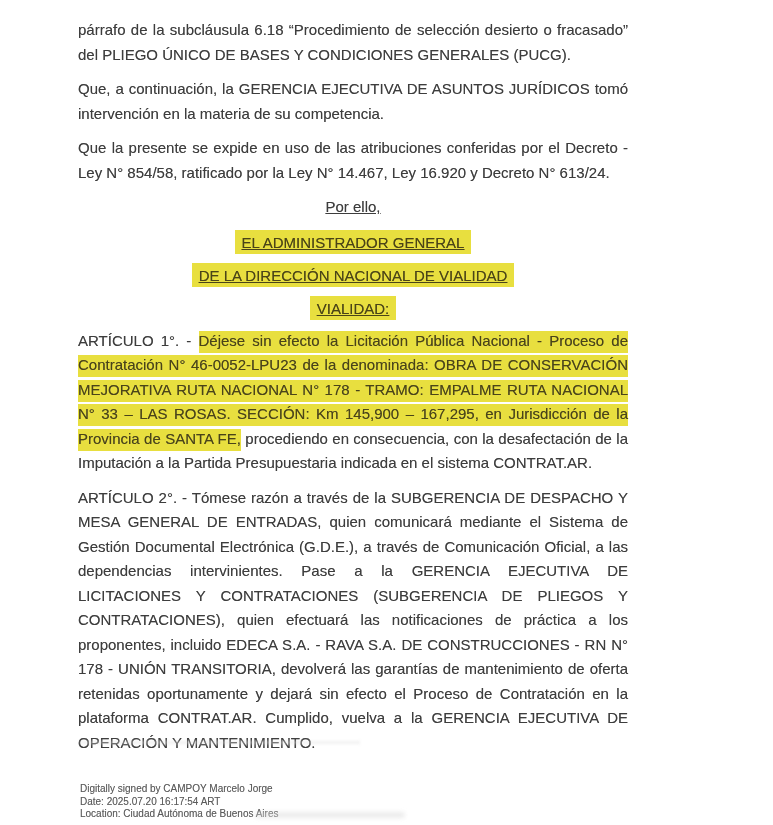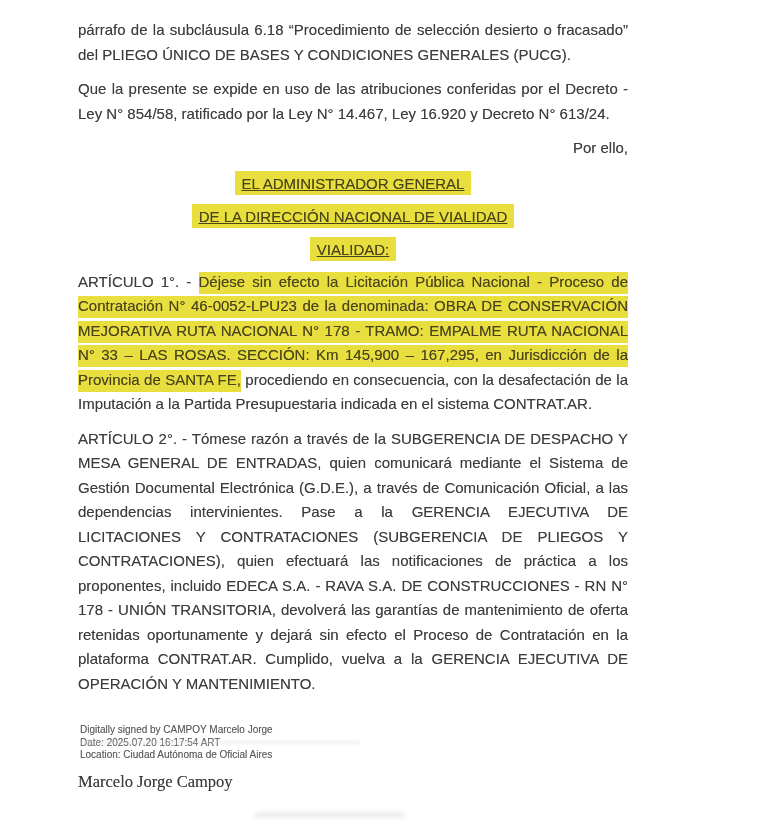--- a/index.html
+++ b/index.html
@@ -21,21 +21,21 @@
     color: #3d3d3d;
   }
   .body-par {
     font-size: 15px;
     line-height: 24.5px;
     text-align: justify;
     color: #3d3d3d;
     margin-bottom: 10px;
     text-shadow: 0 0 0.5px rgba(70,70,70,0.55);
   }
-  .no-justify { text-align: right; }
+  .no-justify { text-align: center; text-decoration: underline; }
   .headings {
     text-align: center;
     margin-top: 9px;
     margin-bottom: 8px;
   }
   .heading-line { margin-bottom: 9px; line-height: 22px; }
   .hl {
     background: #e8df3f;
   }
   .heading-line .hl {
@@ -85,20 +85,21 @@
     opacity: 0.5;
   }
 </style>
 </head>
 <body>
 
 <div class="page">
 
   <p class="body-par">párrafo de la subcláusula 6.18 “Procedimiento de selección desierto o fracasado” del PLIEGO ÚNICO DE BASES Y CONDICIONES GENERALES (PUCG).</p>
 
+  <p class="body-par">Que, a continuación, la GERENCIA EJECUTIVA DE ASUNTOS JURÍDICOS tomó intervención en la materia de su competencia.</p>
 
   <p class="body-par">Que la presente se expide en uso de las atribuciones conferidas por el Decreto - Ley N° 854/58, ratificado por la Ley N° 14.467, Ley 16.920 y Decreto N° 613/24.</p>
 
   <p class="body-par no-justify">Por ello,</p>
 
   <div class="headings">
     <div class="heading-line">
       <span class="hl">EL ADMINISTRADOR GENERAL</span>
     </div>
     <div class="heading-line">
@@ -109,21 +110,21 @@
     </div>
   </div>
 
   <p class="body-par article-1"><span>ARTÍCULO 1°. - </span><span class="hl">Déjese sin efecto la Licitación Pública Nacional - Proceso de Contratación N° 46-0052-LPU23 de la denominada: OBRA DE CONSERVACIÓN MEJORATIVA RUTA NACIONAL N° 178 - TRAMO: EMPALME RUTA NACIONAL N° 33 – LAS ROSAS. SECCIÓN: Km 145,900 – 167,295, en Jurisdicción de la Provincia de SANTA FE,</span><span> procediendo en consecuencia, con la desafectación de la Imputación a la Partida Presupuestaria indicada en el sistema CONTRAT.AR.</span></p>
 
   <p class="body-par">ARTÍCULO 2°. - Tómese razón a través de la SUBGERENCIA DE DESPACHO Y MESA GENERAL DE ENTRADAS, quien comunicará mediante el Sistema de Gestión Documental Electrónica (G.D.E.), a través de Comunicación Oficial, a las dependencias intervinientes. Pase a la GERENCIA EJECUTIVA DE LICITACIONES Y CONTRATACIONES (SUBGERENCIA DE PLIEGOS Y CONTRATACIONES), quien efectuará las notificaciones de práctica a los proponentes, incluido EDECA S.A. - RAVA S.A. DE CONSTRUCCIONES - RN N° 178 - UNIÓN TRANSITORIA, devolverá las garantías de mantenimiento de oferta retenidas oportunamente y dejará sin efecto el Proceso de Contratación en la plataforma CONTRAT.AR. Cumplido, vuelva a la GERENCIA EJECUTIVA DE OPERACIÓN Y MANTENIMIENTO.</p>
 
   <div class="sig-digital">
     <div>Digitally signed by CAMPOY Marcelo Jorge</div>
     <div>Date: 2025.07.20 16:17:54 ART</div>
-    <div>Location: Ciudad Autónoma de Oficial Aires</div>
+    <div>Location: Ciudad Autónoma de Buenos Aires</div>
   </div>
 
   <div class="sig-serif">
     <div>Marcelo Jorge Campoy</div>
 
   </div>
 
   <div class="scan-artifact-2"></div>
   <div class="scan-artifact"></div>
 

